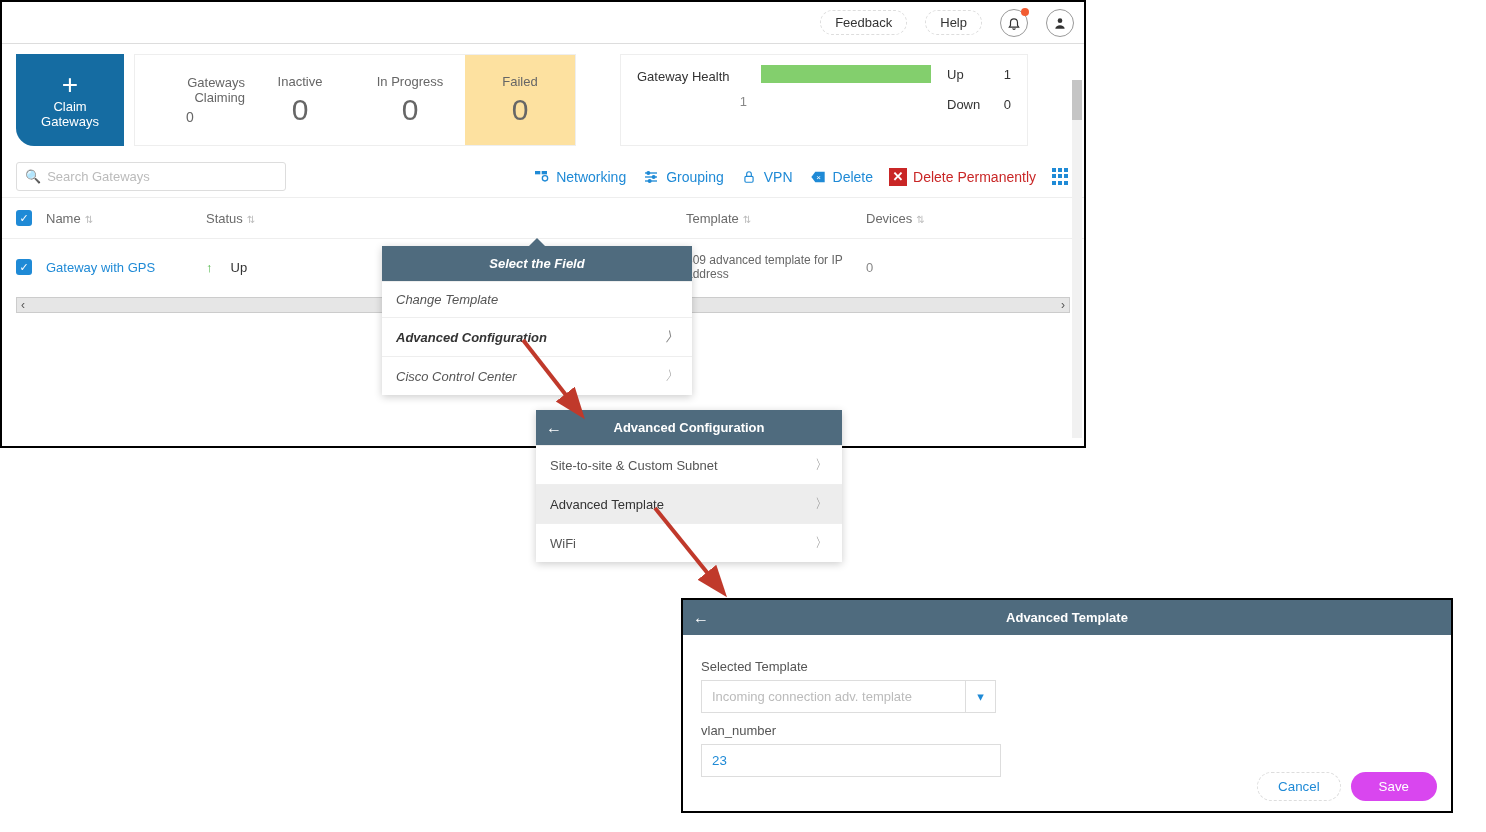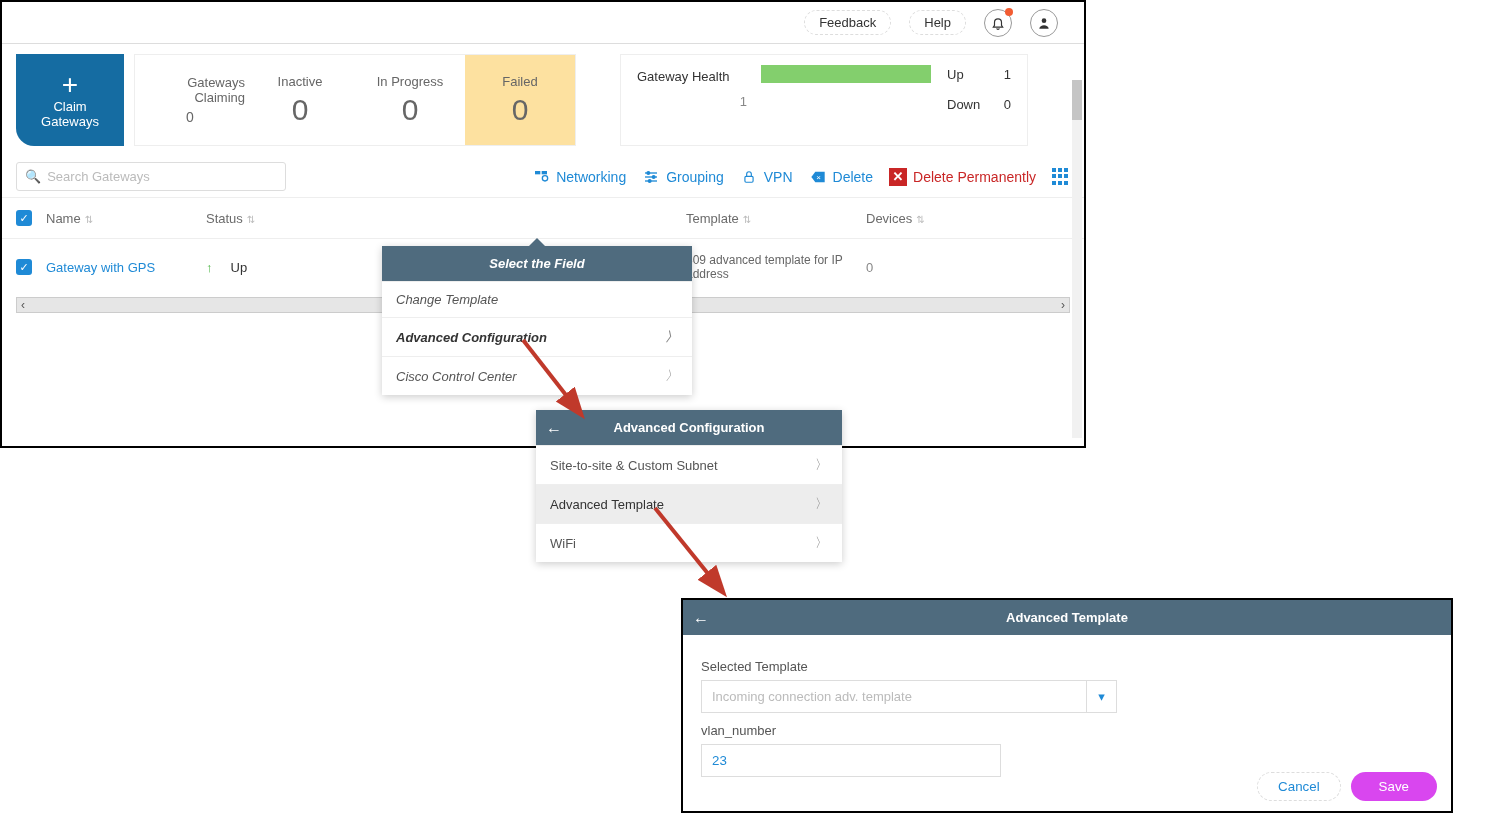--- a/index.html
+++ b/index.html
@@ -1,21 +1,21 @@
 <!DOCTYPE html>
 <html><head>
 <meta charset="utf-8">
 <style>
 * { box-sizing: border-box; margin: 0; padding: 0; font-family: "Helvetica Neue", Arial, sans-serif; }
 body { width: 1486px; height: 832px; background: #fff; position: relative; font-size: 13px; color: #333; }
 
 .frame { border: 2px solid #000; position: absolute; background: #fff; }
 .frame1 { left: 0; top: 0; width: 1086px; height: 448px; }
 
-.topbar { height: 42px; border-bottom: 1px solid #ddd; display: flex; align-items: center; justify-content: flex-end; gap: 18px; padding: 0 26px; }
+.topbar { height: 42px; border-bottom: 1px solid #ddd; display: flex; align-items: center; justify-content: flex-end; gap: 18px; padding: 0 10px; }
 .topbar .pill { border: 1px dashed #ddd; border-radius: 14px; padding: 4px 14px; cursor: pointer; }
 .iconcircle { width: 28px; height: 28px; border: 1px solid #999; border-radius: 50%; display: flex; align-items: center; justify-content: center; position: relative; }
 .bell-dot { position: absolute; top: -2px; right: -2px; width: 8px; height: 8px; background: #f25c32; border-radius: 50%; }
 
 .crumb { padding: 8px 10px; background: #f7f7f7; border-bottom: 1px solid #eee; color: #6b6b6b; }
 
 .dashrow { display: flex; gap: 10px; padding: 10px 14px; }
 .claim { width: 108px; height: 92px; background: #156ca2; color: #fff; display: flex; flex-direction: column; align-items: center; justify-content: center; border-bottom-left-radius: 18px; cursor: pointer; }
 .claim .plus { font-size: 28px; line-height: 1; }
 .metric-group { display: flex; border: 1px solid #eee; height: 92px; flex: 0 0 auto; }
@@ -295,21 +295,21 @@
 </svg>
 
 <div class="frame" style="left:681px;top:598px;width:772px;height:215px">
   <div class="frame3inner">
     <div class="popover-header" style="text-align:center">
       <span class="popover-back">←</span>
       <span>Advanced Template</span>
     </div>
     <div class="form-area">
       <div class="form-label">Selected Template</div>
-      <div class="select-control" style="width:416px">
+      <div class="select-control" style="width:295px">
         <div class="select-input">Incoming connection adv. template</div>
         <div class="select-toggle">▾</div>
       </div>
       <div class="form-label">vlan_number</div>
       <input class="text-input" value="23" style="">
     </div>
     <div class="footer-btns">
       <button class="btn-cancel">Cancel</button>
       <button class="btn-save">Save</button>
     </div>

